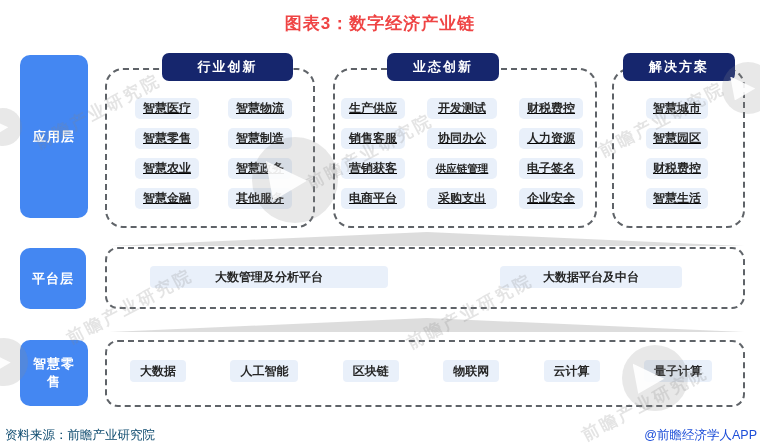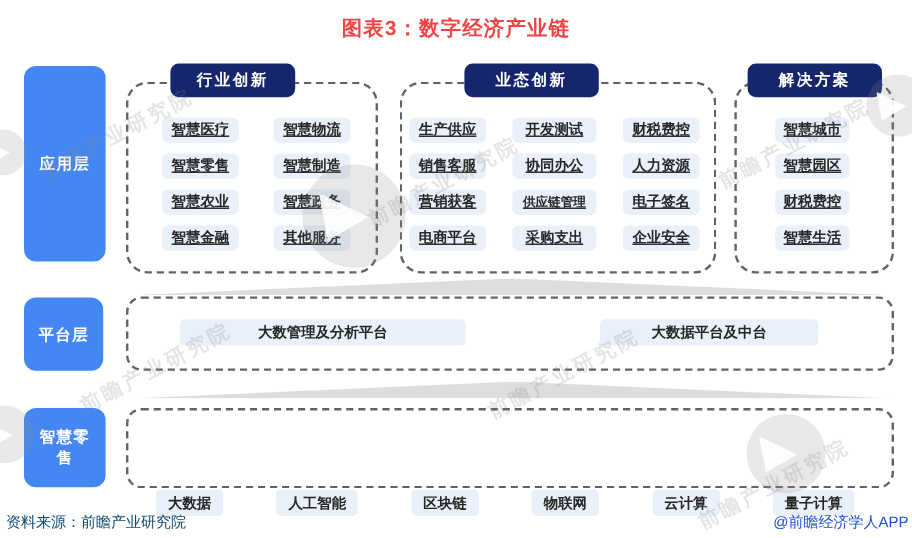--- a/index.html
+++ b/index.html
@@ -24,21 +24,21 @@
   .gb2{left:612px;width:133px;}
   .dash-wide{position:absolute;left:105px;width:640px;border:2px dashed #5f6368;border-radius:13px;
              box-sizing:border-box;z-index:2;}
   .dw-platform{top:247px;height:62px;}
   .dw-foundation{top:340px;height:67px;}
 
   
   .group-header{position:absolute;top:53px;height:28px;background:#16266d;color:#ffffff;
                 font-size:13px;font-weight:bold;display:flex;align-items:center;justify-content:center;
                 border-radius:7px;z-index:3;letter-spacing:2px;}
-  .gh0{left:142px;width:104px;}
+  .gh0{left:162px;width:131px;}
   .gh1{left:387px;width:112px;}
   .gh2{left:623px;width:112px;}
 
   
   .items-grid{position:absolute;display:grid;z-index:2;text-decoration:underline;}
   .ig0{left:135px;top:98px;grid-template-columns:64px 64px;column-gap:29px;row-gap:9px;}
   .ig1{left:341px;top:98px;grid-template-columns:64px 70px span;grid-template-columns:64px 70px 64px;column-gap:22px;row-gap:9px;}
   .ig2{left:646px;top:98px;grid-template-columns:62px;row-gap:9px;}
   .item{background:#e9f0fa;border-radius:5px;height:21px;display:flex;align-items:center;
         justify-content:center;font-size:12px;font-weight:bold;color:#262626;white-space:nowrap;}
@@ -53,21 +53,21 @@
   .platform-item{position:absolute;top:266px;height:22px;background:#e9f0fa;border-radius:4px;
                  display:flex;align-items:center;justify-content:center;font-size:12px;font-weight:bold;
                  color:#262626;z-index:2;}
   .pi0{left:150px;width:238px;}
   .pi1{left:500px;width:182px;}
 
   
   .foundation-items{position:absolute;left:130px;top:360px;width:582px;display:flex;
                     justify-content:space-between;z-index:2;}
   .f-item{height:22px;padding:0 10px;background:#e9f0fa;border-radius:4px;display:flex;
-          align-items:center;justify-content:center;font-size:12px;font-weight:bold;color:#262626;white-space:nowrap;margin-top:48px;}
+          align-items:center;justify-content:center;font-size:12px;font-weight:bold;color:#262626;white-space:nowrap;}
 
   
   .footer-source{position:absolute;left:5px;top:427px;font-size:12.5px;color:#0c4a6e;z-index:3;}
   .footer-credit{position:absolute;right:3px;top:427px;font-size:12.5px;color:#1d4ed8;z-index:3;}
 
   
   .wm-layer{position:absolute;inset:0;z-index:4;pointer-events:none;}
   .wm-text{position:absolute;color:rgba(130,130,130,0.22);font-size:17px;font-weight:bold;
            transform:rotate(-28deg);letter-spacing:3px;white-space:nowrap;}
   .wm-logo{position:absolute;border-radius:50%;background:rgba(140,140,140,0.20);}

